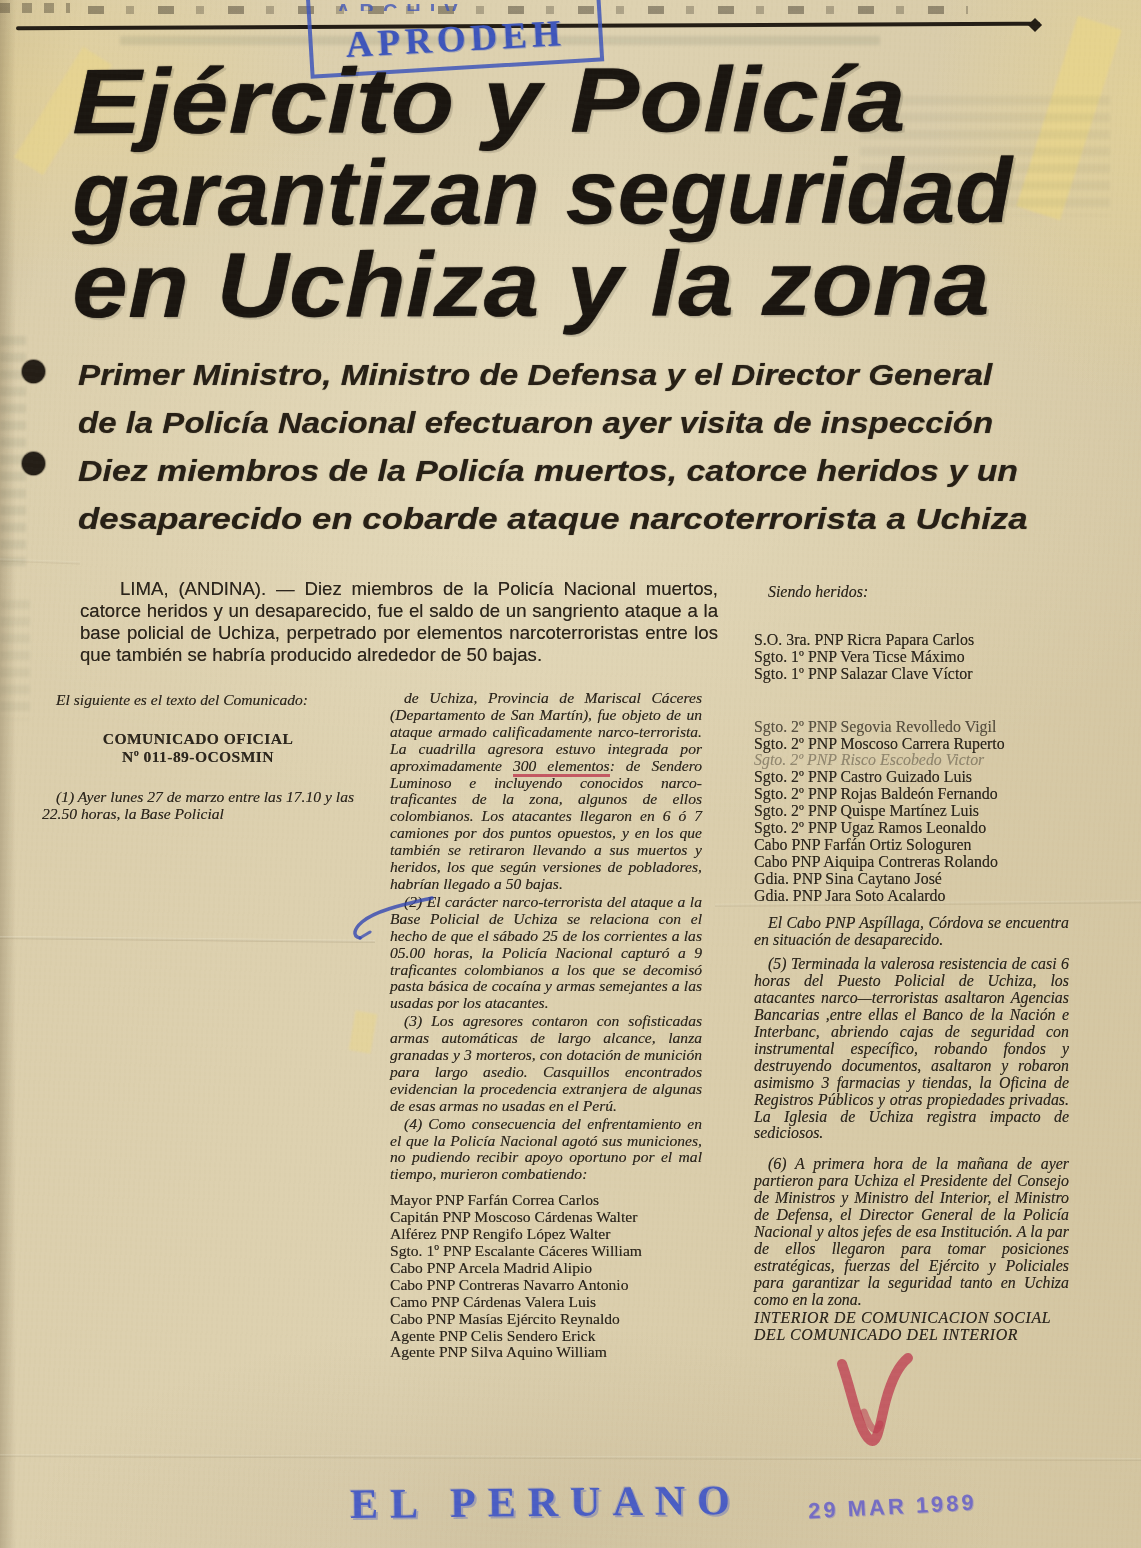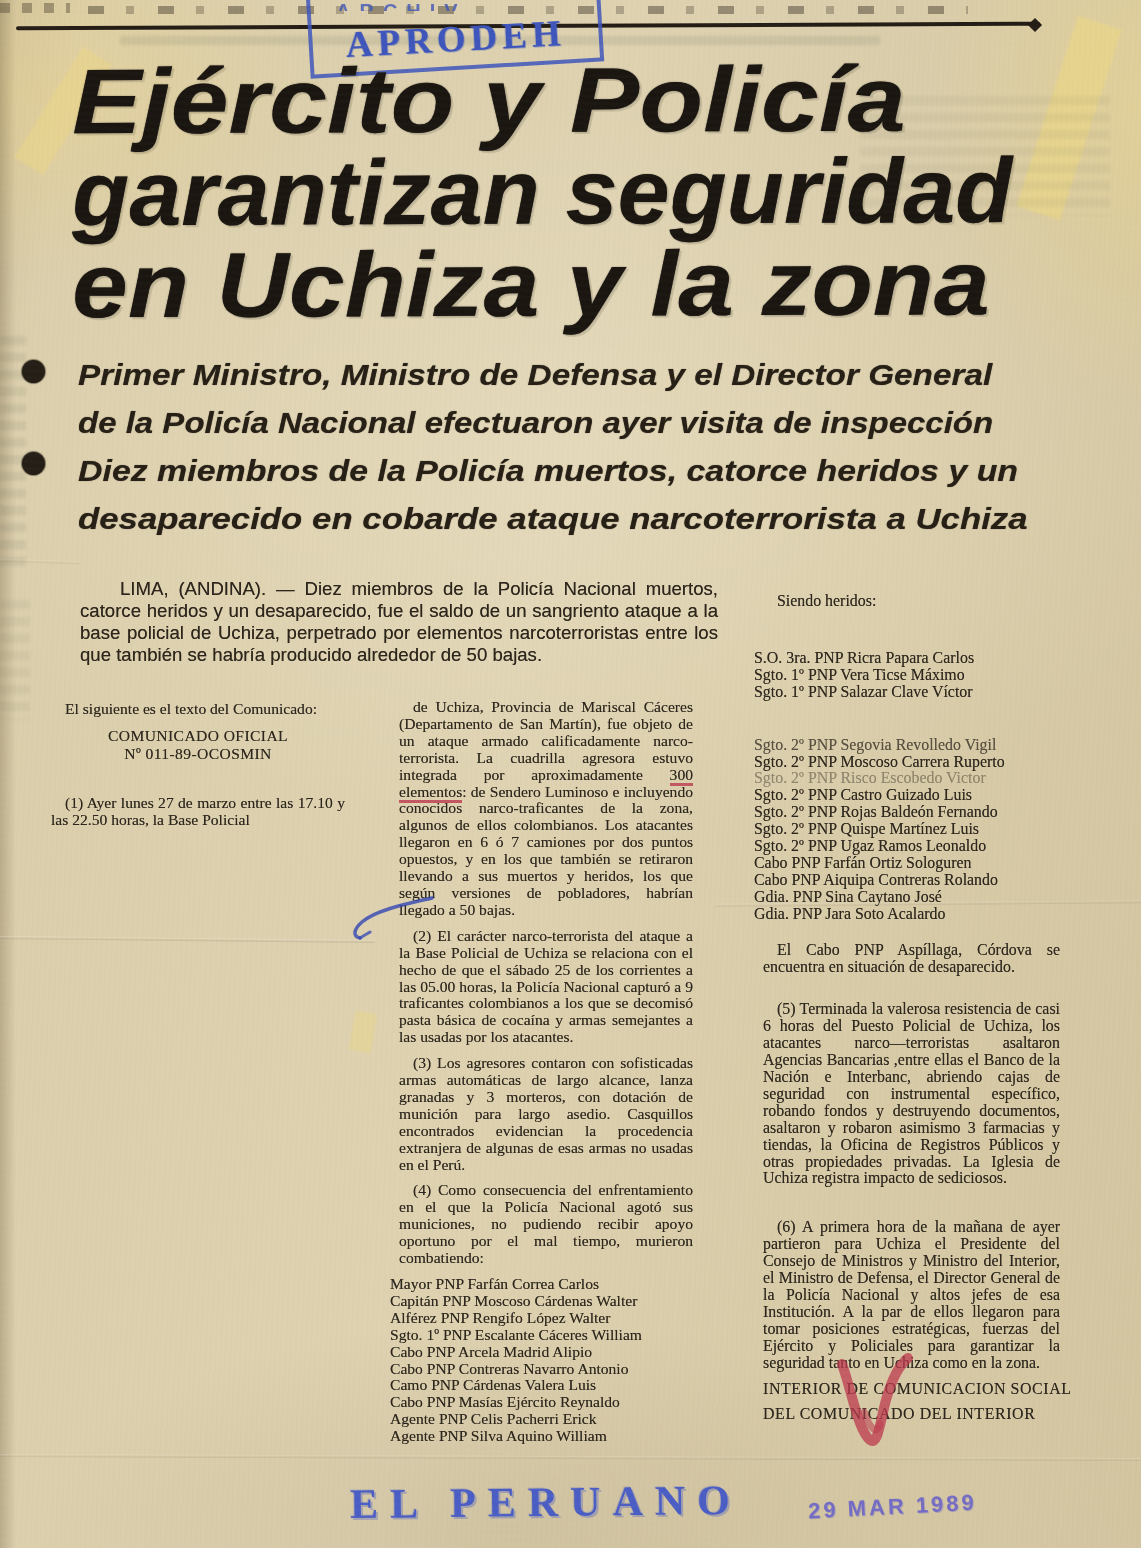--- a/index.html
+++ b/index.html
@@ -54,32 +54,32 @@
   .bl2{top:408px;transform:scaleX(1.10);}
   .bl3{top:456px;transform:scaleX(1.13);}
   .bl4{top:504px;transform:scaleX(1.16);}
   
   .lead{left:80px;top:578px;width:638px;font-family:"Liberation Sans",sans-serif;
     font-size:18.6px;line-height:22px;text-align:justify;text-indent:40px;color:#2b241b;
     text-shadow:0 0 .5px rgba(43,36,27,.6);}
   
   .col{font-size:15.6px;line-height:16.9px;text-align:justify;color:#2c261d;
     text-shadow:0 0 .4px rgba(44,38,29,.55);}
-  .col p{margin:9px;text-indent:14px;}
+  .col p{margin:0;text-indent:14px;font-style:italic;}
   .col p + p{margin-top:1px;}
   .leftcol{left:42px;top:692px;width:312px;}
   .midcol{left:390px;top:690px;width:312px;}
   .rightcol{left:754px;top:584px;width:315px;font-size:15.9px;}
-  .ctitle{text-align:center;font-weight:normal;margin:5px 0 9px 0;line-height:18px;letter-spacing:.4px;}
+  .ctitle{text-align:center;font-weight:bold;margin:21px 0 9px 0;line-height:18px;letter-spacing:.4px;}
   .ctitle div{text-indent:0;}
   .namelist{margin-top:9px;}
   .namelist div{white-space:nowrap;text-indent:0;}
   .gap8{height:8px;} .gap10{height:10px;} .gap14{height:14px;} .gap22{height:22px;}
   .u-red{border-bottom:3px solid rgba(188,56,78,.8);}
-  .faded{opacity:.42;filter:blur(.3px);}
+  .faded{opacity:.42;filter:blur(.3px);font-style:italic;}
   .semifade{opacity:.75;margin-top:36px;}
   .sign{font-weight:normal;letter-spacing:.6px;white-space:nowrap;text-indent:0 !important;}
   
   .elperuano{left:350px;top:1478px;font-family:"Liberation Serif",serif;font-weight:bold;font-size:42px;
     letter-spacing:12px;color:#4a5dc4;transform:rotate(-.6deg);
     text-shadow:2px 2px 0 rgba(74,93,196,.35), -1px -1px 0 rgba(74,93,196,.25);}
   .datestamp{left:808px;top:1494px;font-family:"Liberation Sans",sans-serif;font-weight:bold;font-size:22px;
     letter-spacing:3px;color:rgba(104,98,200,.85);transform:rotate(-3deg);
     text-shadow:1px 1px 0 rgba(104,98,200,.35);}
   
@@ -155,21 +155,21 @@
     <p>(4) Como consecuencia del enfrentamiento en el que la Policía Nacional agotó sus municiones, no pudiendo recibir apoyo oportuno por el mal tiempo, murieron combatiendo:</p>
     <div class="namelist">
       <div>Mayor PNP Farfán Correa Carlos</div>
       <div>Capitán PNP Moscoso Cárdenas Walter</div>
       <div>Alférez PNP Rengifo López Walter</div>
       <div>Sgto. 1º PNP Escalante Cáceres William</div>
       <div>Cabo PNP Arcela Madrid Alipio</div>
       <div>Cabo PNP Contreras Navarro Antonio</div>
       <div>Camo PNP Cárdenas Valera Luis</div>
       <div>Cabo PNP Masías Ejército Reynaldo</div>
-      <div>Agente PNP Celis Pacherri Erick</div>
+      <div>Agente PNP Celis Sendero Erick</div>
       <div>Agente PNP Silva Aquino William</div>
     </div>
   </div>
 
   <div class="abs col rightcol">
     <p>Siendo heridos:</p>
     <div class="gap22"></div>
     <div class="namelist">
       <div>S.O. 3ra. PNP Ricra Papara Carlos</div>
       <div>Sgto. 1º PNP Vera Ticse Máximo</div>

